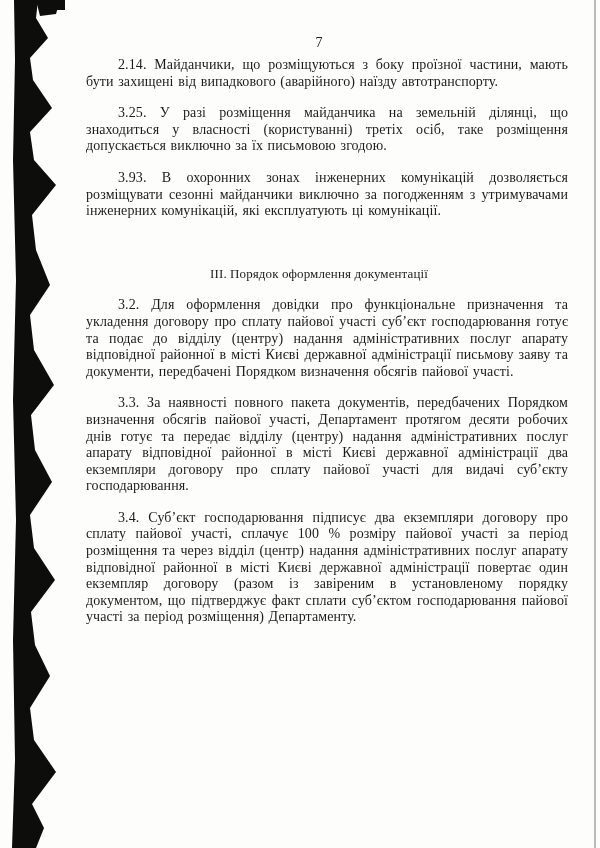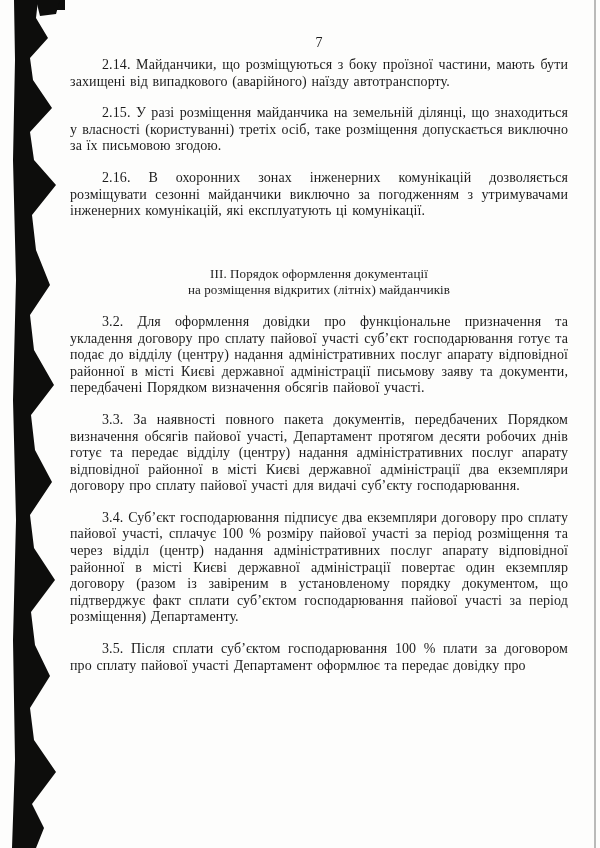--- a/index.html
+++ b/index.html
@@ -39,21 +39,21 @@
     top: 0;
     width: 498px;
   }
   .pagenum {
     margin-top: 35px;
     text-align: center;
     font-size: 14px;
     line-height: 15px;
   }
   .content p {
-    margin: 15px 0 0 0;
+    margin: 15px 0 0 16px;
     font-size: 14px;
     line-height: 16.6px;
     text-align: justify;
     text-indent: 32px;
     letter-spacing: 0.1px;
     word-spacing: 1px;
   }
   .content p.first {
     margin-top: 7px;
   }
@@ -84,33 +84,31 @@
   </svg>
 
   <div class="edge-line"></div>
 
   <div class="content">
 
     <div class="pagenum">7</div>
 
     <p class="first">2.14. Майданчики, що розміщуються з боку проїзної частини, мають бути захищені від випадкового (аварійного) наїзду автотранспорту.</p>
 
-    <p>2.15. У разі розміщення майданчика на земельній ділянці, що знаходиться у власності (користуванні) третіх осіб, таке розміщення допускається виключно за їх письмовою згодою.</p>
+    <p>3.25. У разі розміщення майданчика на земельній ділянці, що знаходиться у власності (користуванні) третіх осіб, таке розміщення допускається виключно за їх письмовою згодою.</p>
 
-    <p>2.16. В охоронних зонах інженерних комунікацій дозволяється розміщувати сезонні майданчики виключно за погодженням з утримувачами інженерних комунікацій, які експлуатують ці комунікації.</p>
+    <p>3.93. В охоронних зонах інженерних комунікацій дозволяється розміщувати сезонні майданчики виключно за погодженням з утримувачами інженерних комунікацій, які експлуатують ці комунікації.</p>
 
 
     <div class="heading">
       <div>III. Порядок оформлення документації</div>
-      <div>на розміщення відкритих (літніх) майданчиків</div>
     </div>
 
 
     <p>3.2. Для оформлення довідки про функціональне призначення та укладення договору про сплату пайової участі суб’єкт господарювання готує та подає до відділу (центру) надання адміністративних послуг апарату відповідної районної в місті Києві державної адміністрації письмову заяву та документи, передбачені Порядком визначення обсягів пайової участі.</p>
 
     <p>3.3. За наявності повного пакета документів, передбачених Порядком визначення обсягів пайової участі, Департамент протягом десяти робочих днів готує та передає відділу (центру) надання адміністративних послуг апарату відповідної районної в місті Києві державної адміністрації два екземпляри договору про сплату пайової участі для видачі суб’єкту господарювання.</p>
 
     <p>3.4. Суб’єкт господарювання підписує два екземпляри договору про сплату пайової участі, сплачує 100 % розміру пайової участі за період розміщення та через відділ (центр) надання адміністративних послуг апарату відповідної районної в місті Києві державної адміністрації повертає один екземпляр договору (разом  із завіреним в установленому порядку документом, що підтверджує факт сплати суб’єктом господарювання пайової участі за період розміщення) Департаменту.</p>
 
-    <p>3.5. Після сплати суб’єктом господарювання 100 % плати за договором про сплату пайової участі Департамент оформлює та передає довідку про</p>
 
   </div>
 </div>
 
 </body></html>

